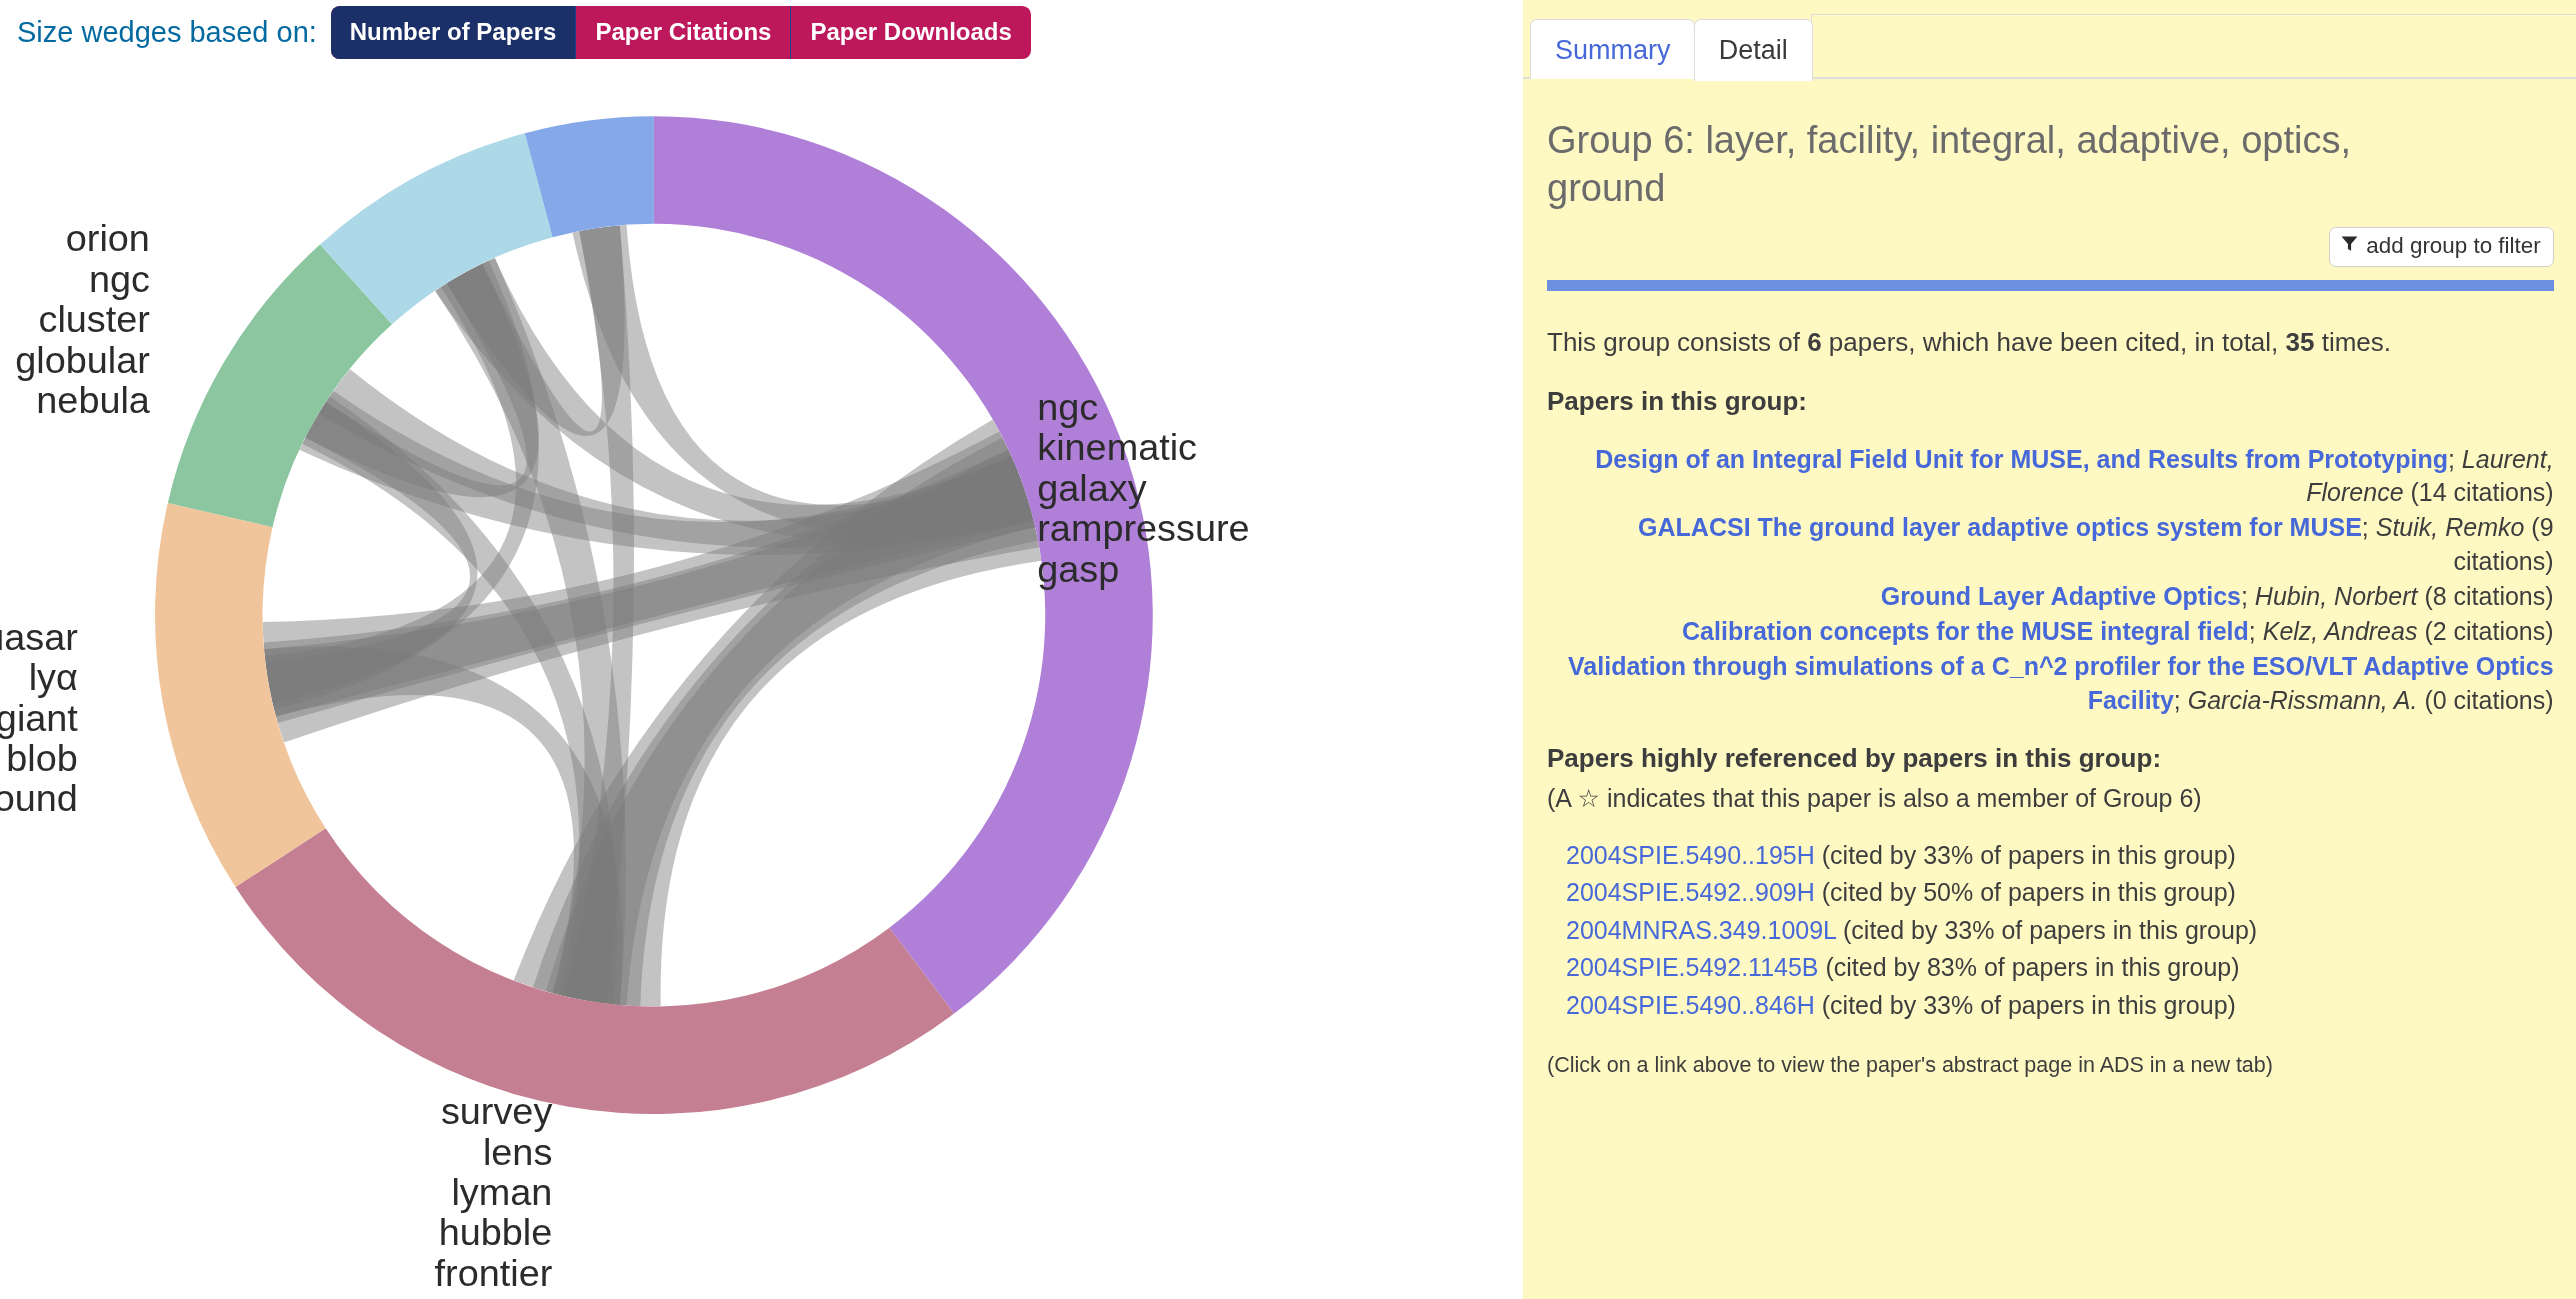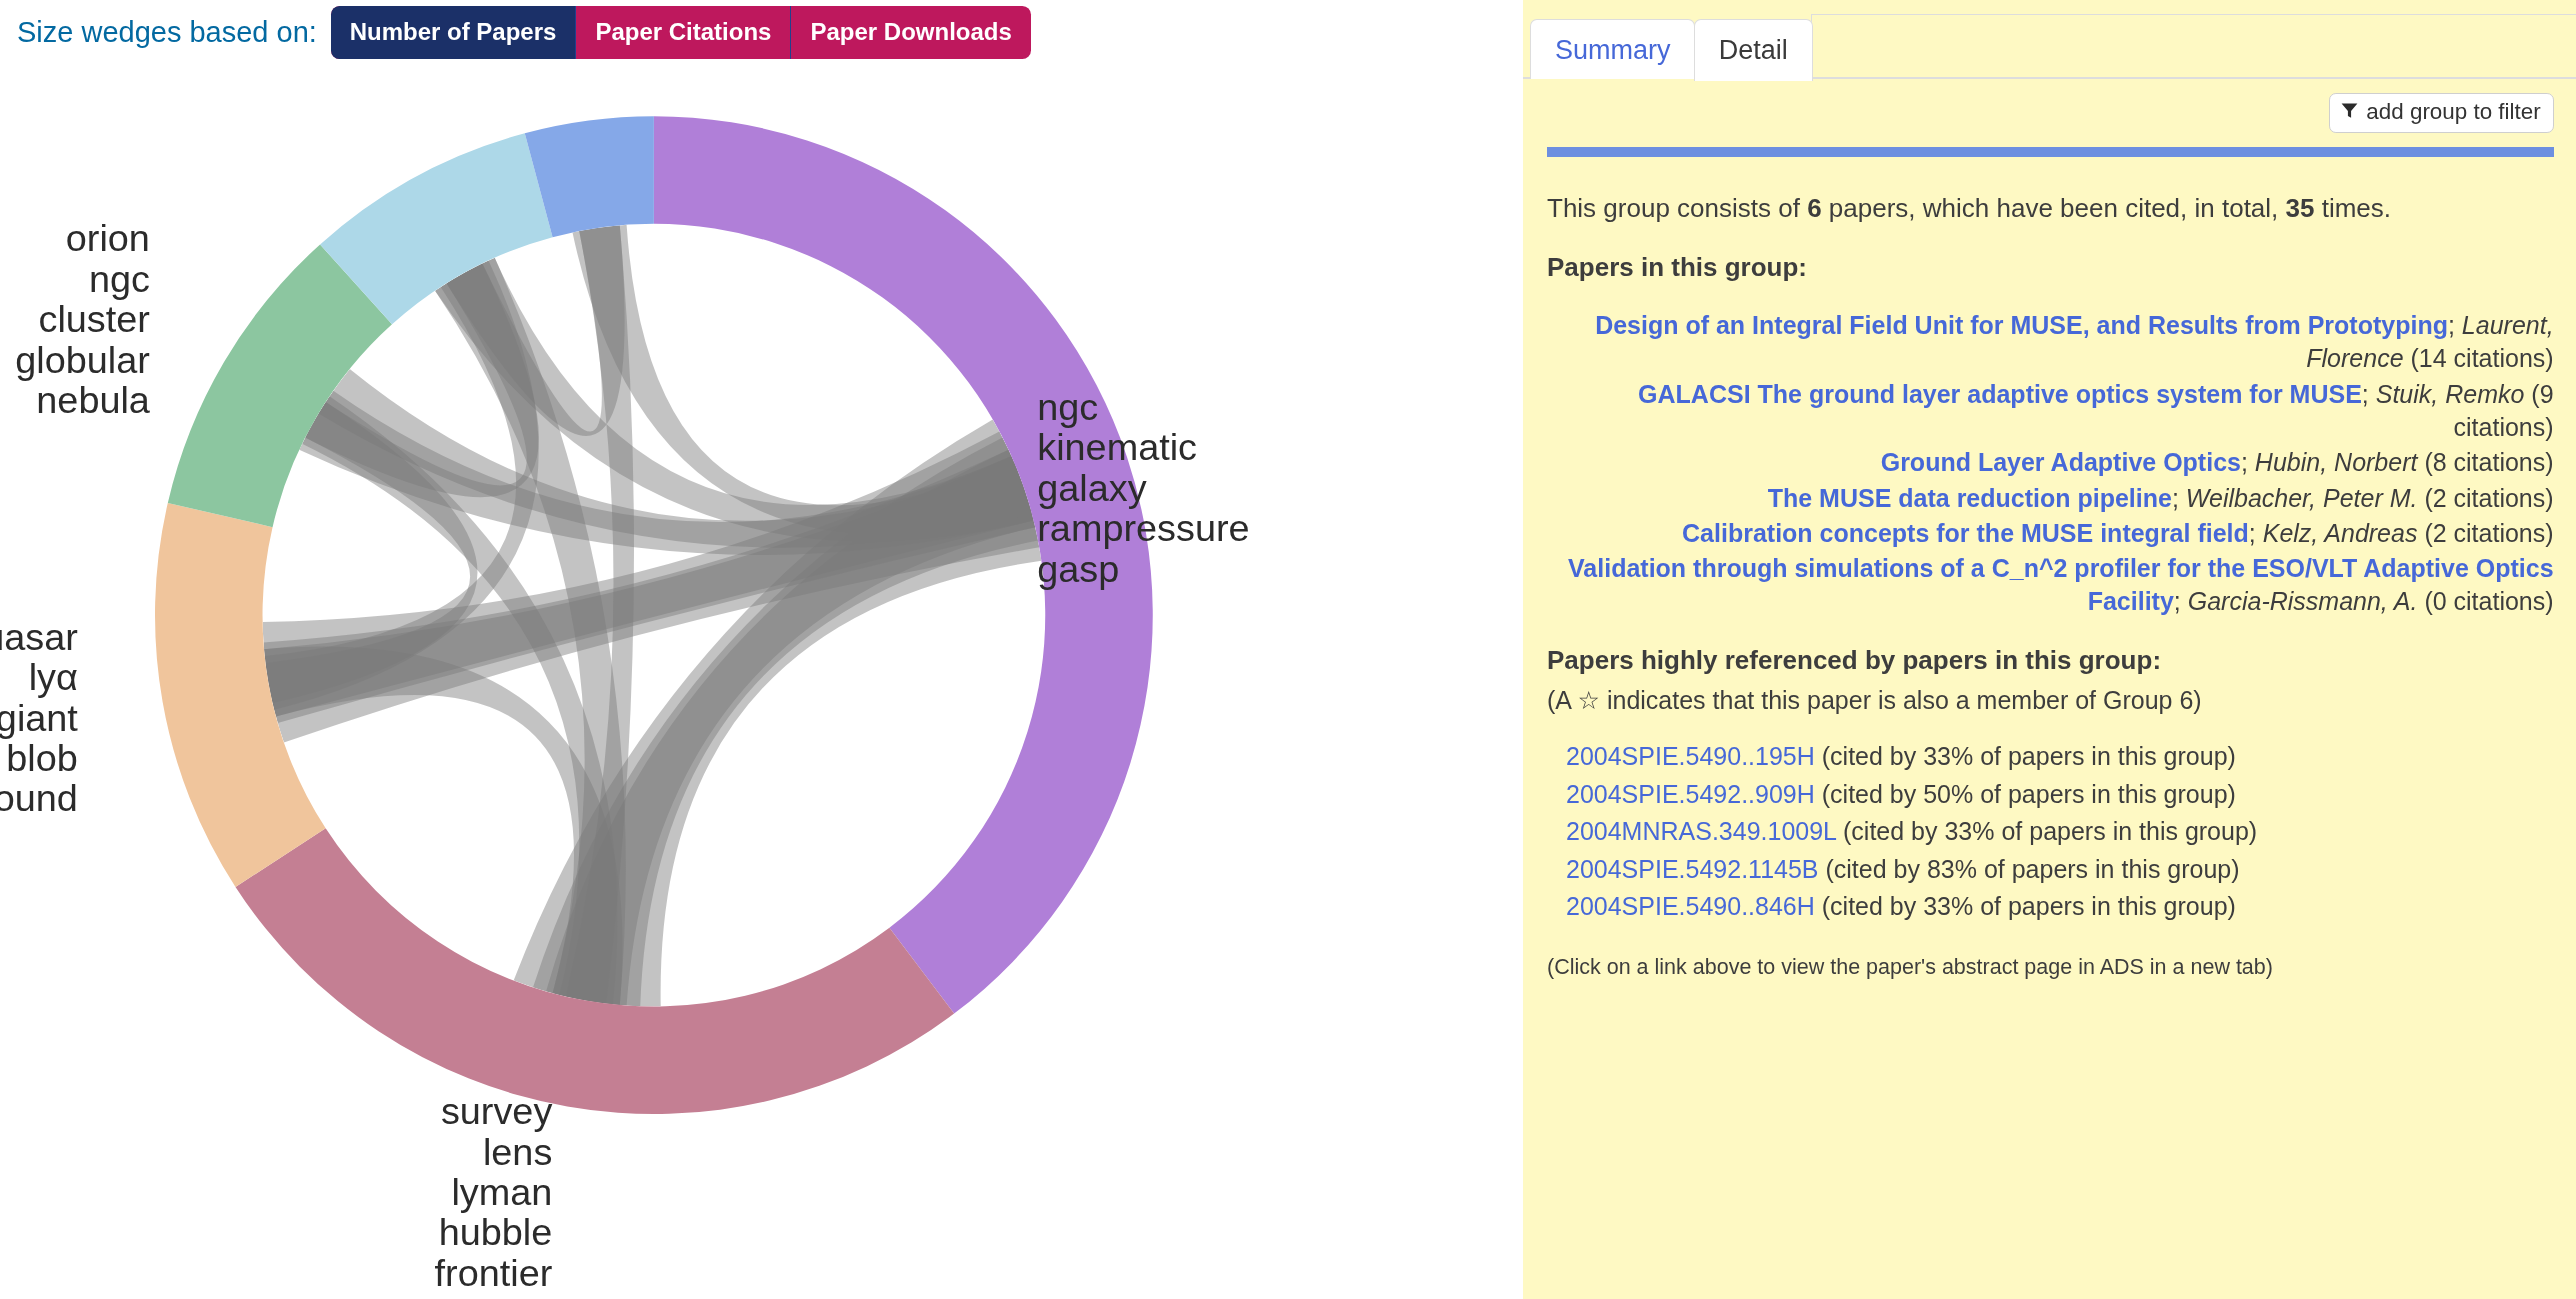--- a/index.html
+++ b/index.html
@@ -274,20 +274,21 @@
   <div id="right-panel">
 
     <div id="tabbar">
       <div class="tab inactive">Summary</div>
       <div class="tab active">Detail</div>
       <div class="tab-filler"></div>
     </div>
 
     <div id="panel-body">
 
+      <h1 id="group-title">Group 6: layer, facility, integral, adaptive, optics, ground</h1>
 
       <div id="filter-row">
         <button id="add-filter-btn">
           <span style="display:inline-block;line-height:1;">
             <svg width="19" height="19" viewBox="0 0 24 24" aria-hidden="true">
                 <path d="M2 3h20l-8 9.5V21l-4-2.2v-6.3z" fill="#2b2b2b"></path>
               </svg>
           </span>
           <span>add group to filter</span>
         </button>
@@ -297,21 +298,20 @@
 
       <p id="summary-line">
         <span>This group consists of </span><b>6</b><span> papers, which have been cited, in total, </span><b>35</b><span> times.</span>
       </p>
 
       <div class="sec-head">Papers in this group:</div>
       <div class="paper-list" id="paper-list">
           <div class="paper-item"><span class="paper-title">Design of an Integral Field Unit for MUSE, and Results from Prototyping</span><span>; </span><span class="paper-author">Laurent, Florence</span><span> (14 citations)</span></div>
           <div class="paper-item"><span class="paper-title">GALACSI The ground layer adaptive optics system for MUSE</span><span>; </span><span class="paper-author">Stuik, Remko</span><span> (9 citations)</span></div>
           <div class="paper-item"><span class="paper-title">Ground Layer Adaptive Optics</span><span>; </span><span class="paper-author">Hubin, Norbert</span><span> (8 citations)</span></div>
-          <div class="paper-item"><span class="paper-title">The MUSE data reduction pipeline</span><span>; </span><span class="paper-author">Weilbacher, Peter M.</span><span> (2 citations)</span></div>
           <div class="paper-item"><span class="paper-title">Calibration concepts for the MUSE integral field</span><span>; </span><span class="paper-author">Kelz, Andreas</span><span> (2 citations)</span></div>
           <div class="paper-item"><span class="paper-title">Validation through simulations of a C_n^2 profiler for the ESO/VLT Adaptive Optics Facility</span><span>; </span><span class="paper-author">Garcia-Rissmann, A.</span><span> (0 citations)</span></div>
         </div>
 
       <div class="sec-head" style="margin-top:26px;">Papers highly referenced by papers in this group:</div>
       <div id="ref-note">(A ☆ indicates that this paper is also a member of Group 6)</div>
 
       <div id="ref-list">
           <div class="ref-item"><span class="ref-link">2004SPIE.5490..195H</span><span> (cited by 33% of papers in this group)</span></div>
           <div class="ref-item"><span class="ref-link">2004SPIE.5492..909H</span><span> (cited by 50% of papers in this group)</span></div>

